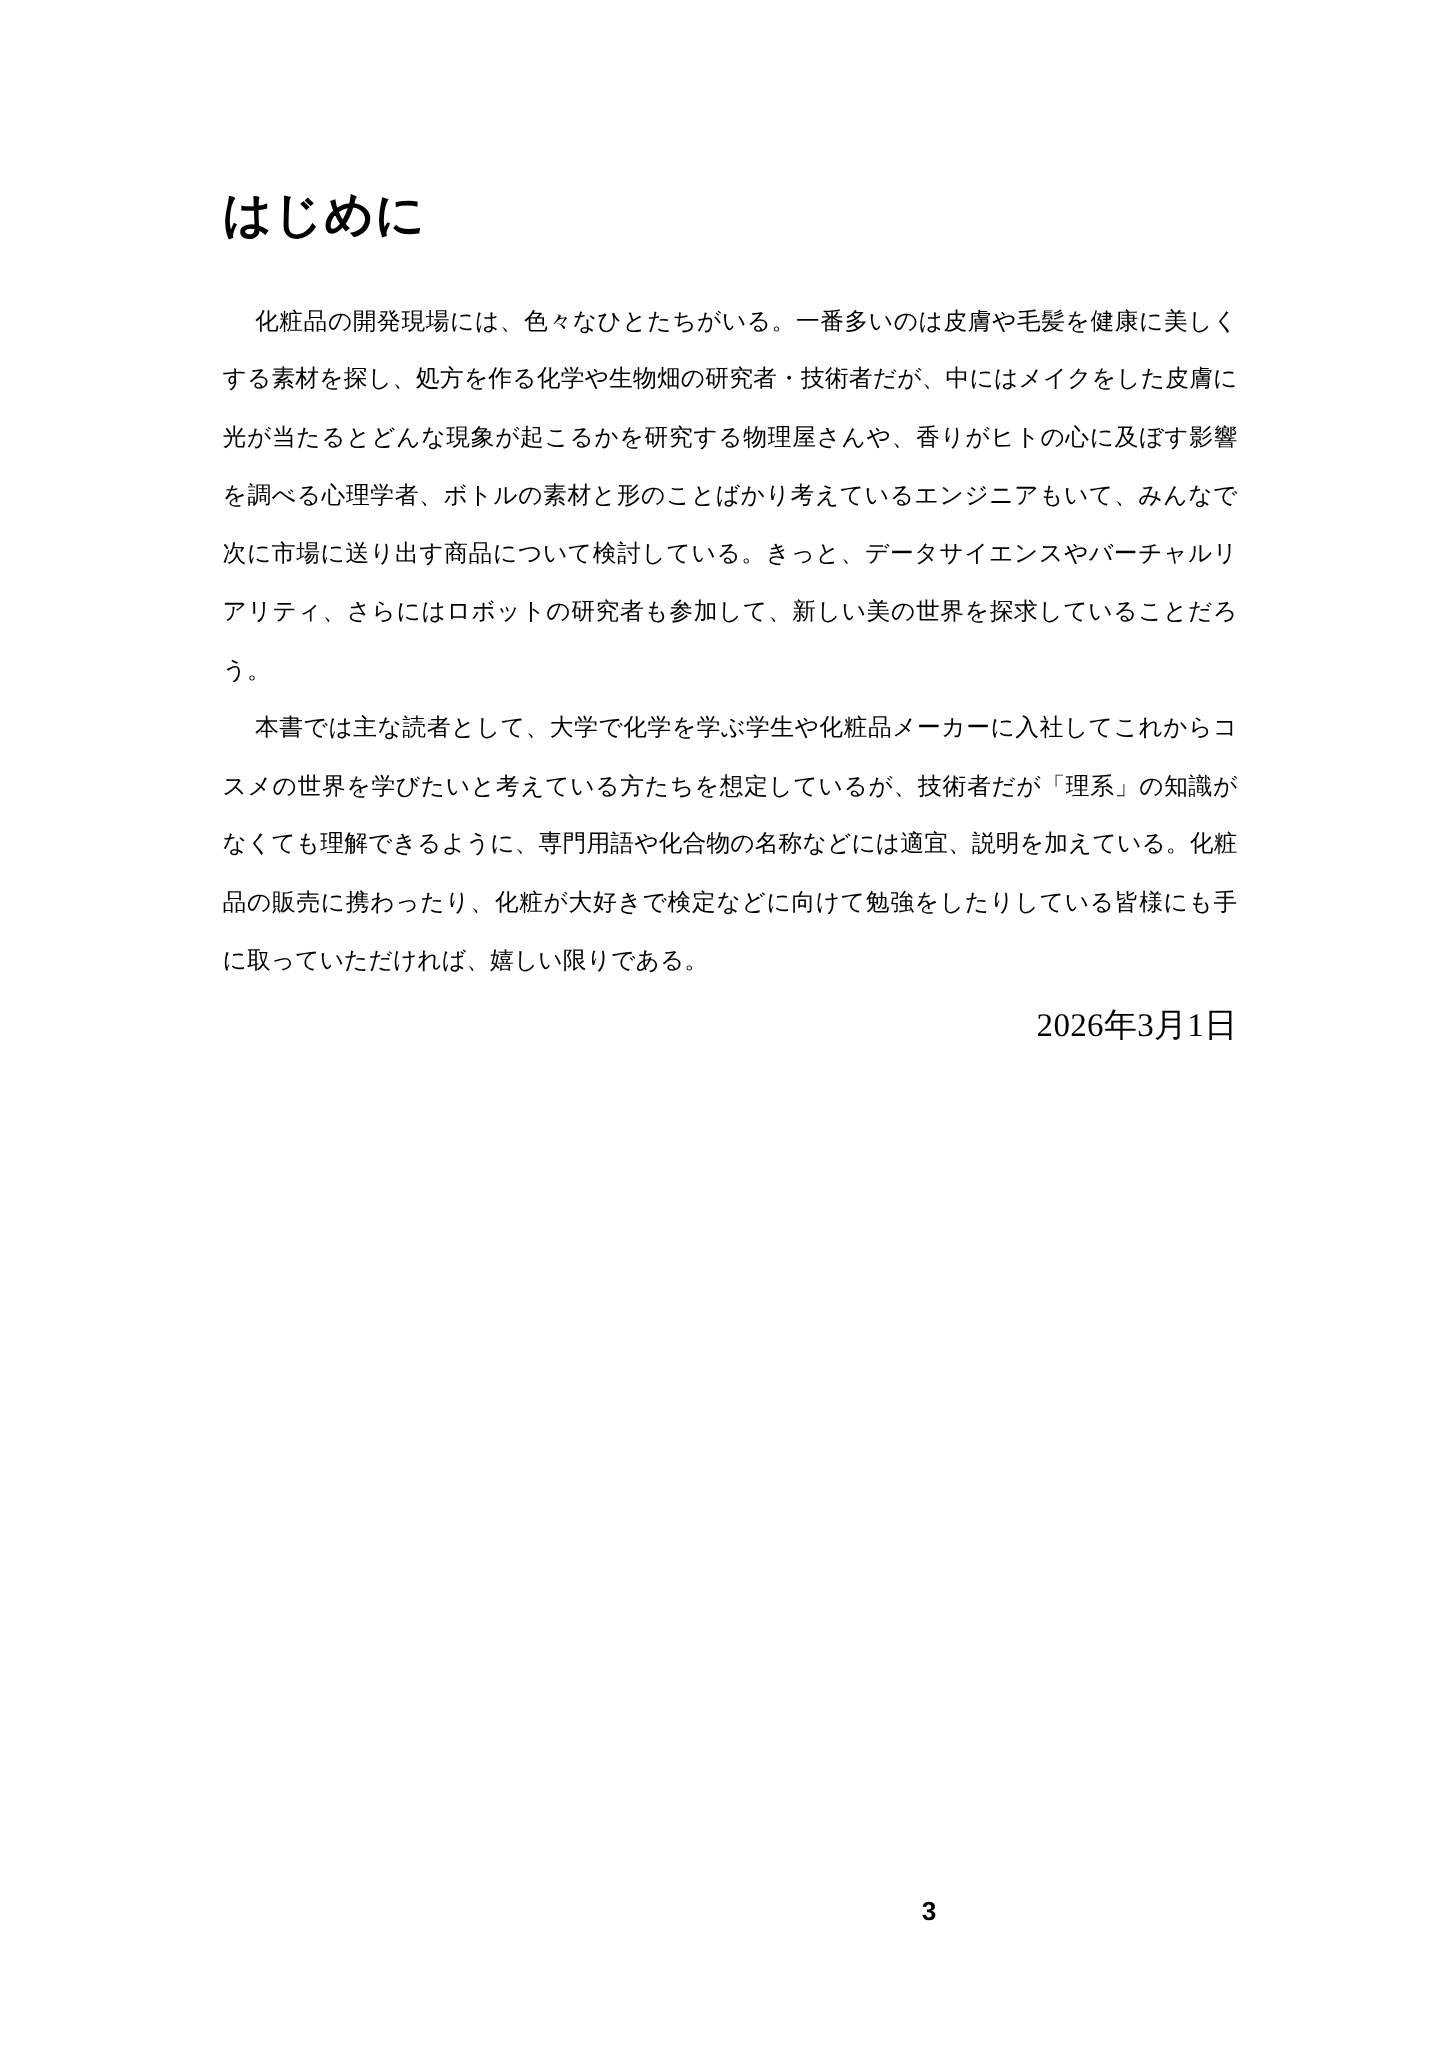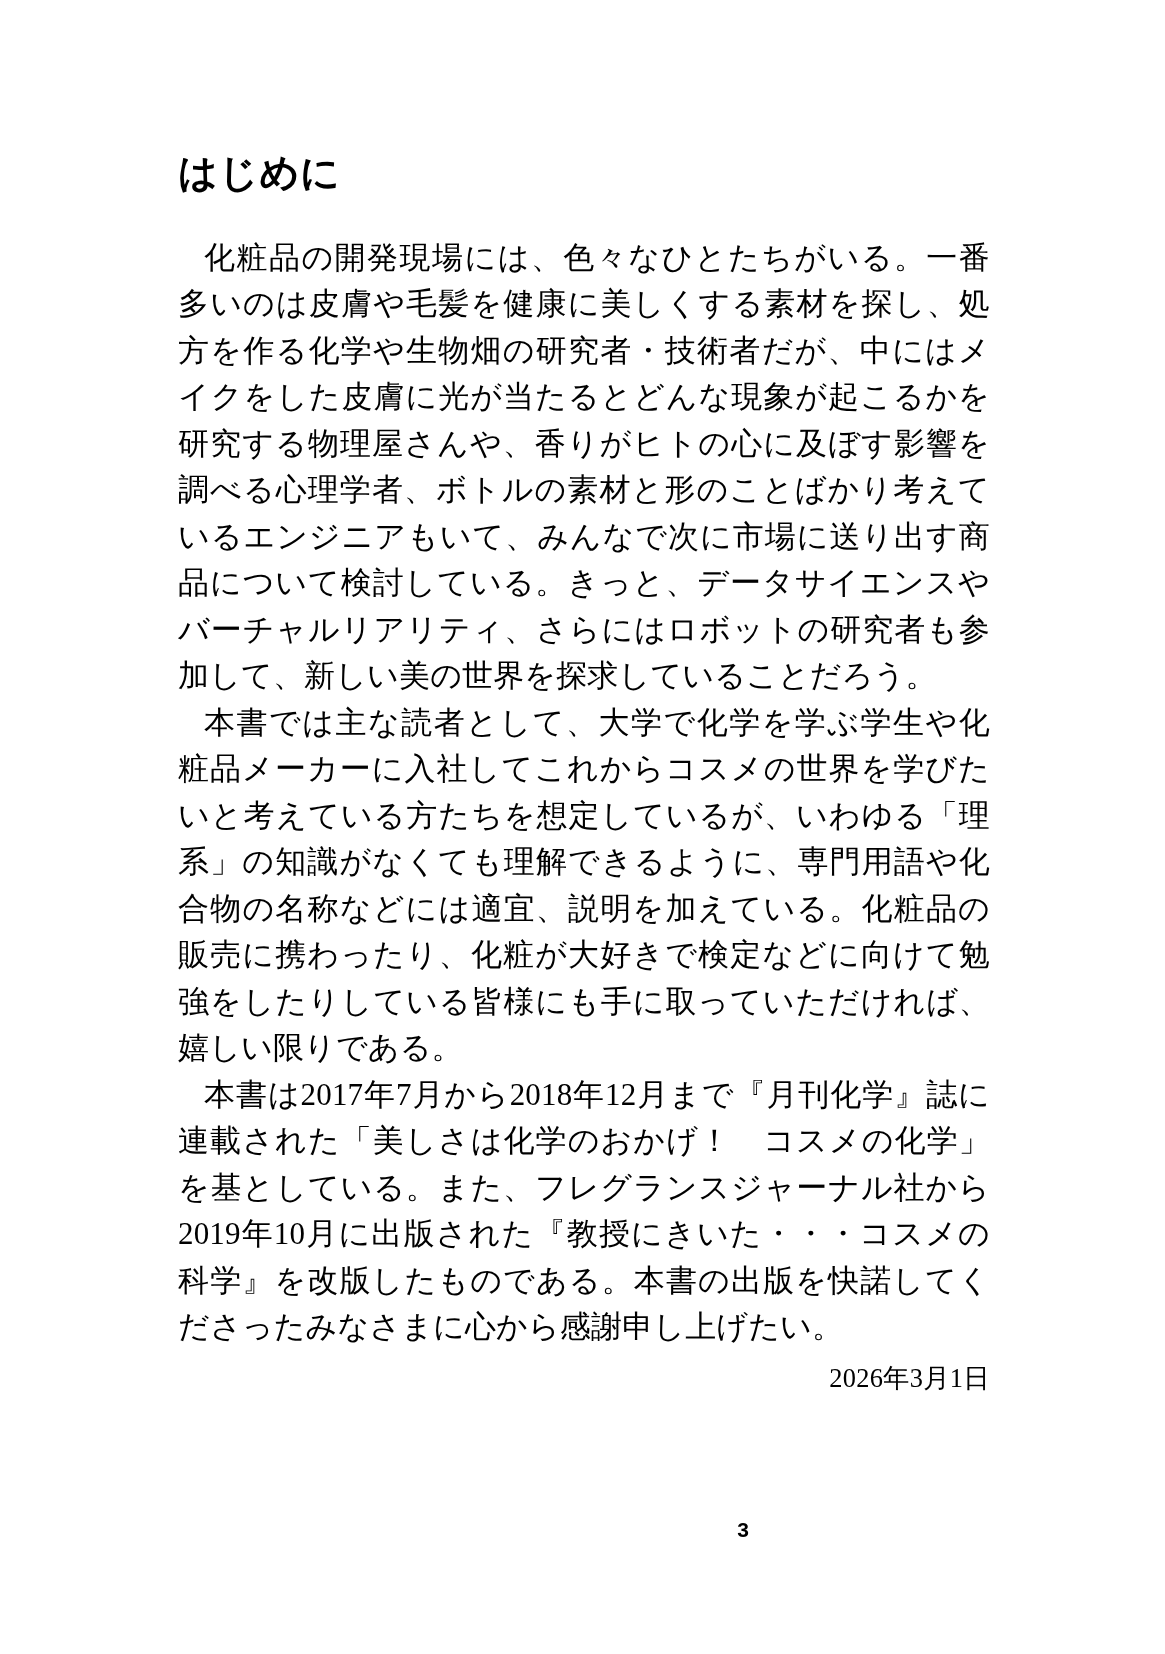--- a/index.html
+++ b/index.html
@@ -31,21 +31,21 @@
     width: 812px;
   }
   .doc-title {
     font-size: 39px;
     font-weight: bold;
     letter-spacing: 0.02em;
     margin: 0 0 38px 0;
     line-height: 1.2;
   }
   .para {
-    font-size: 31px;
+    font-size: 19px;
     line-height: 46.5px;
     text-align: justify;
     text-justify: inter-ideograph;
     margin: 0;
     text-indent: 26px;
     letter-spacing: 0.005em;
   }
   .signature-block {
     margin-top: 4px;
     text-align: right;
@@ -67,22 +67,21 @@
 </style>
 </head>
 <body>
 
 <div class="page">
   <div class="content">
 
     <h1 class="doc-title">はじめに</h1>
 
     <p class="para">化粧品の開発現場には、色々なひとたちがいる。一番多いのは皮膚や毛髪を健康に美しくする素材を探し、処方を作る化学や生物畑の研究者・技術者だが、中にはメイクをした皮膚に光が当たるとどんな現象が起こるかを研究する物理屋さんや、香りがヒトの心に及ぼす影響を調べる心理学者、ボトルの素材と形のことばかり考えているエンジニアもいて、みんなで次に市場に送り出す商品について検討している。きっと、データサイエンスやバーチャルリアリティ、さらにはロボットの研究者も参加して、新しい美の世界を探求していることだろう。</p>
-    <p class="para">本書では主な読者として、大学で化学を学ぶ学生や化粧品メーカーに入社してこれからコスメの世界を学びたいと考えている方たちを想定しているが、いわゆる「理系」の知識がなくても理解できるように、専門用語や化合物の名称などには適宜、説明を加えている。化粧品の販売に携わったり、化粧が大好きで検定などに向けて勉強をしたりしている皆様にも手に取っていただければ、嬉しい限りである。</p>
-    <p class="para">本書は2017年7月から2018年12月まで『月刊化学』誌に連載された「美しさは化学のおかげ！　コスメの化学」を基としている。また、フレグランスジャーナル社から2019年10月に出版された『教授にきいた・・・コスメの科学』を改版したものである。本書の出版を快諾してくださったみなさまに心から感謝申し上げたい。</p>
+    <p class="para">本書では主な読者として、大学で化学を学ぶ学生や化粧品メーカーに入社してこれからコスメの世界を学びたいと考えている方たちを想定しているが、技術者だが「理系」の知識がなくても理解できるように、専門用語や化合物の名称などには適宜、説明を加えている。化粧品の販売に携わったり、化粧が大好きで検定などに向けて勉強をしたりしている皆様にも手に取っていただければ、嬉しい限りである。</p>
 
     <div class="signature-block">
       <span class="sig-line">2026年3月1日</span>
 
     </div>
 
   </div>
 
   <div class="page-number">3</div>
 </div>

